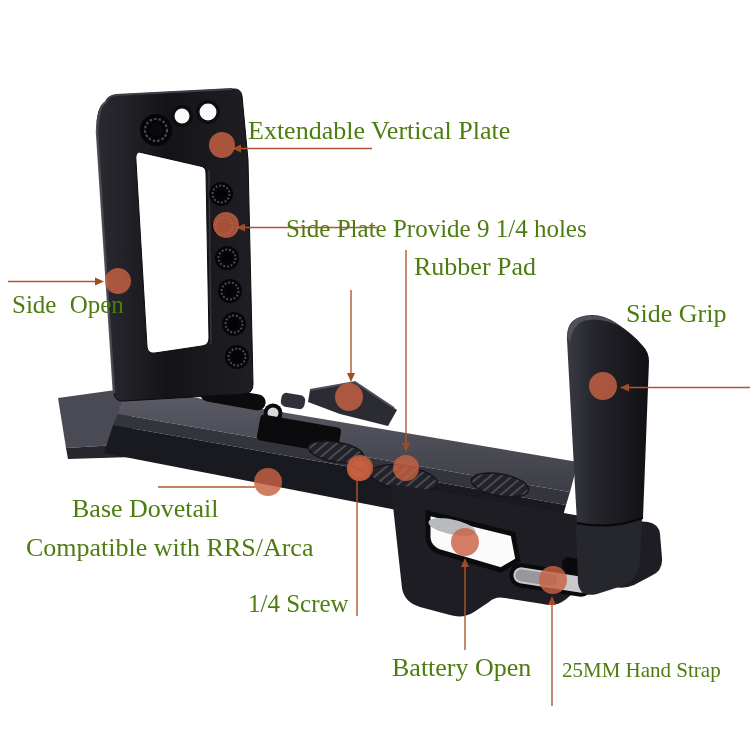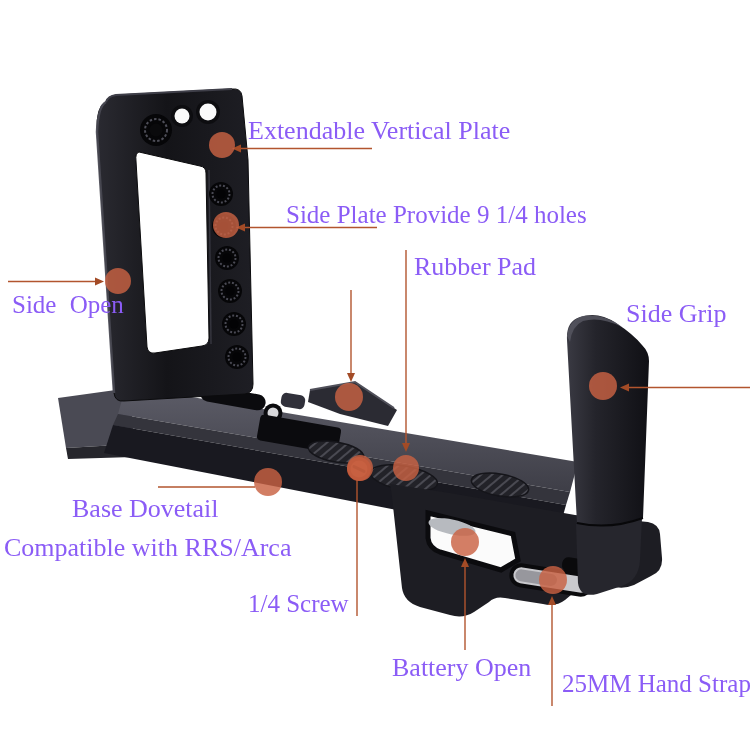--- a/index.html
+++ b/index.html
@@ -2,24 +2,24 @@
 <html><head>
 <meta charset="utf-8">
 <style>
   html,body{margin:0;padding:0;background:#ffffff;}
   .stage{
     position:relative;width:750px;height:750px;background:#ffffff;
     overflow:hidden;font-family:"Liberation Serif","DejaVu Serif",serif;
   }
   .stage svg{position:absolute;left:0;top:0;}
   .label{
-    position:absolute;color:#8b5cf6;white-space:nowrap;line-height:1.05;
+    position:absolute;color:#4d7c0f;white-space:nowrap;line-height:1.05;
     font-family:"Liberation Serif","DejaVu Serif",serif;
   }
-  .fs26{font-size:26px;} .fs25{font-size:25px;} .fs21{font-size:25px;margin-top:12px;}
+  .fs26{font-size:26px;} .fs25{font-size:25px;} .fs21{font-size:21px;}
   .ws{word-spacing:7px;}
 </style>
 </head>
 <body>
 
 <div class="stage">
 
   <svg width="750" height="750" viewBox="0 0 750 750">
     <defs>
       <pattern id="knurl" width="7" height="7" patternUnits="userSpaceOnUse" patternTransform="rotate(40)">
@@ -200,31 +200,31 @@
       <circle cx="118" cy="281" r="13"></circle>
       <circle cx="268" cy="482" r="14"></circle>
       <circle cx="360" cy="468" r="13"></circle>
       <circle cx="465" cy="542" r="14"></circle>
       <circle cx="553" cy="580" r="14"></circle>
     </g>
   </svg>
 
   <div class="label fs26" style="left:248px;top:117px;">Extendable Vertical Plate</div>
 
-  <div class="label fs25" style="left:286px;top:202px;">Side Plate Provide 9 1/4 holes</div>
+  <div class="label fs25" style="left:286px;top:216px;">Side Plate Provide 9 1/4 holes</div>
 
 
   <div class="label fs26" style="left:414px;top:253px;">Rubber Pad</div>
 
   <div class="label fs26" style="left:626px;top:300px;">Side Grip</div>
 
   <div class="label fs25 ws" style="left:12px;top:292px;">Side Open</div>
 
   <div class="label fs26" style="left:72px;top:495px;">Base Dovetail</div>
-  <div class="label fs26" style="left:4px;top:534px;">Compatible with RRS/Arca</div>
+  <div class="label fs26" style="left:26px;top:534px;">Compatible with RRS/Arca</div>
 
   <div class="label fs25" style="left:248px;top:591px;">1/4 Screw</div>
 
   <div class="label fs26" style="left:392px;top:654px;">Battery Open</div>
 
   <div class="label fs21" style="left:562px;top:659px;">25MM Hand Strap</div>
 
 </div>
 
 </body></html>

